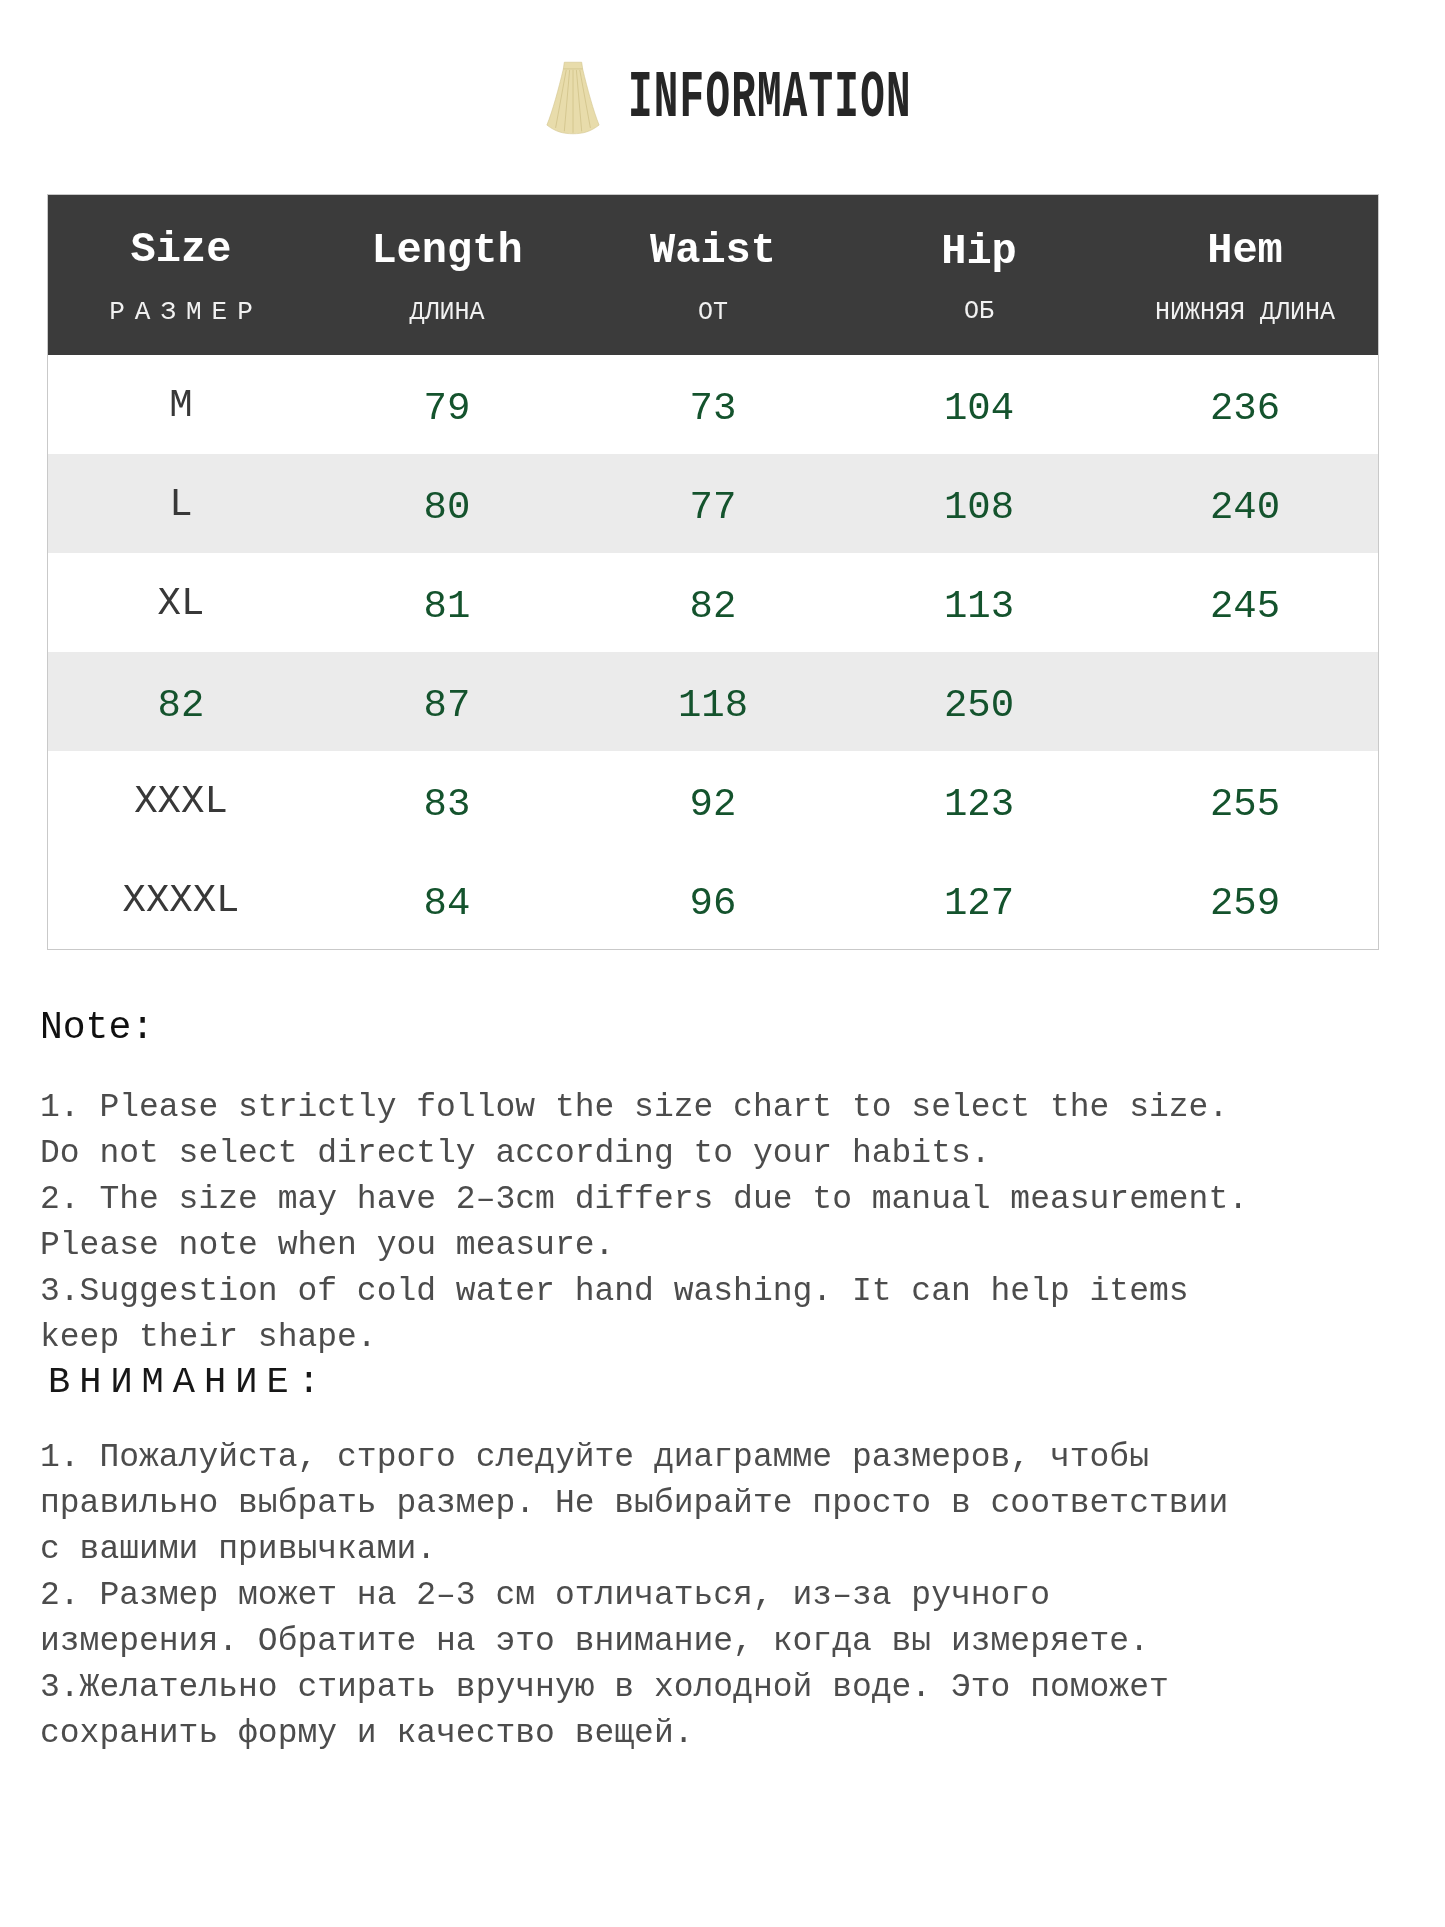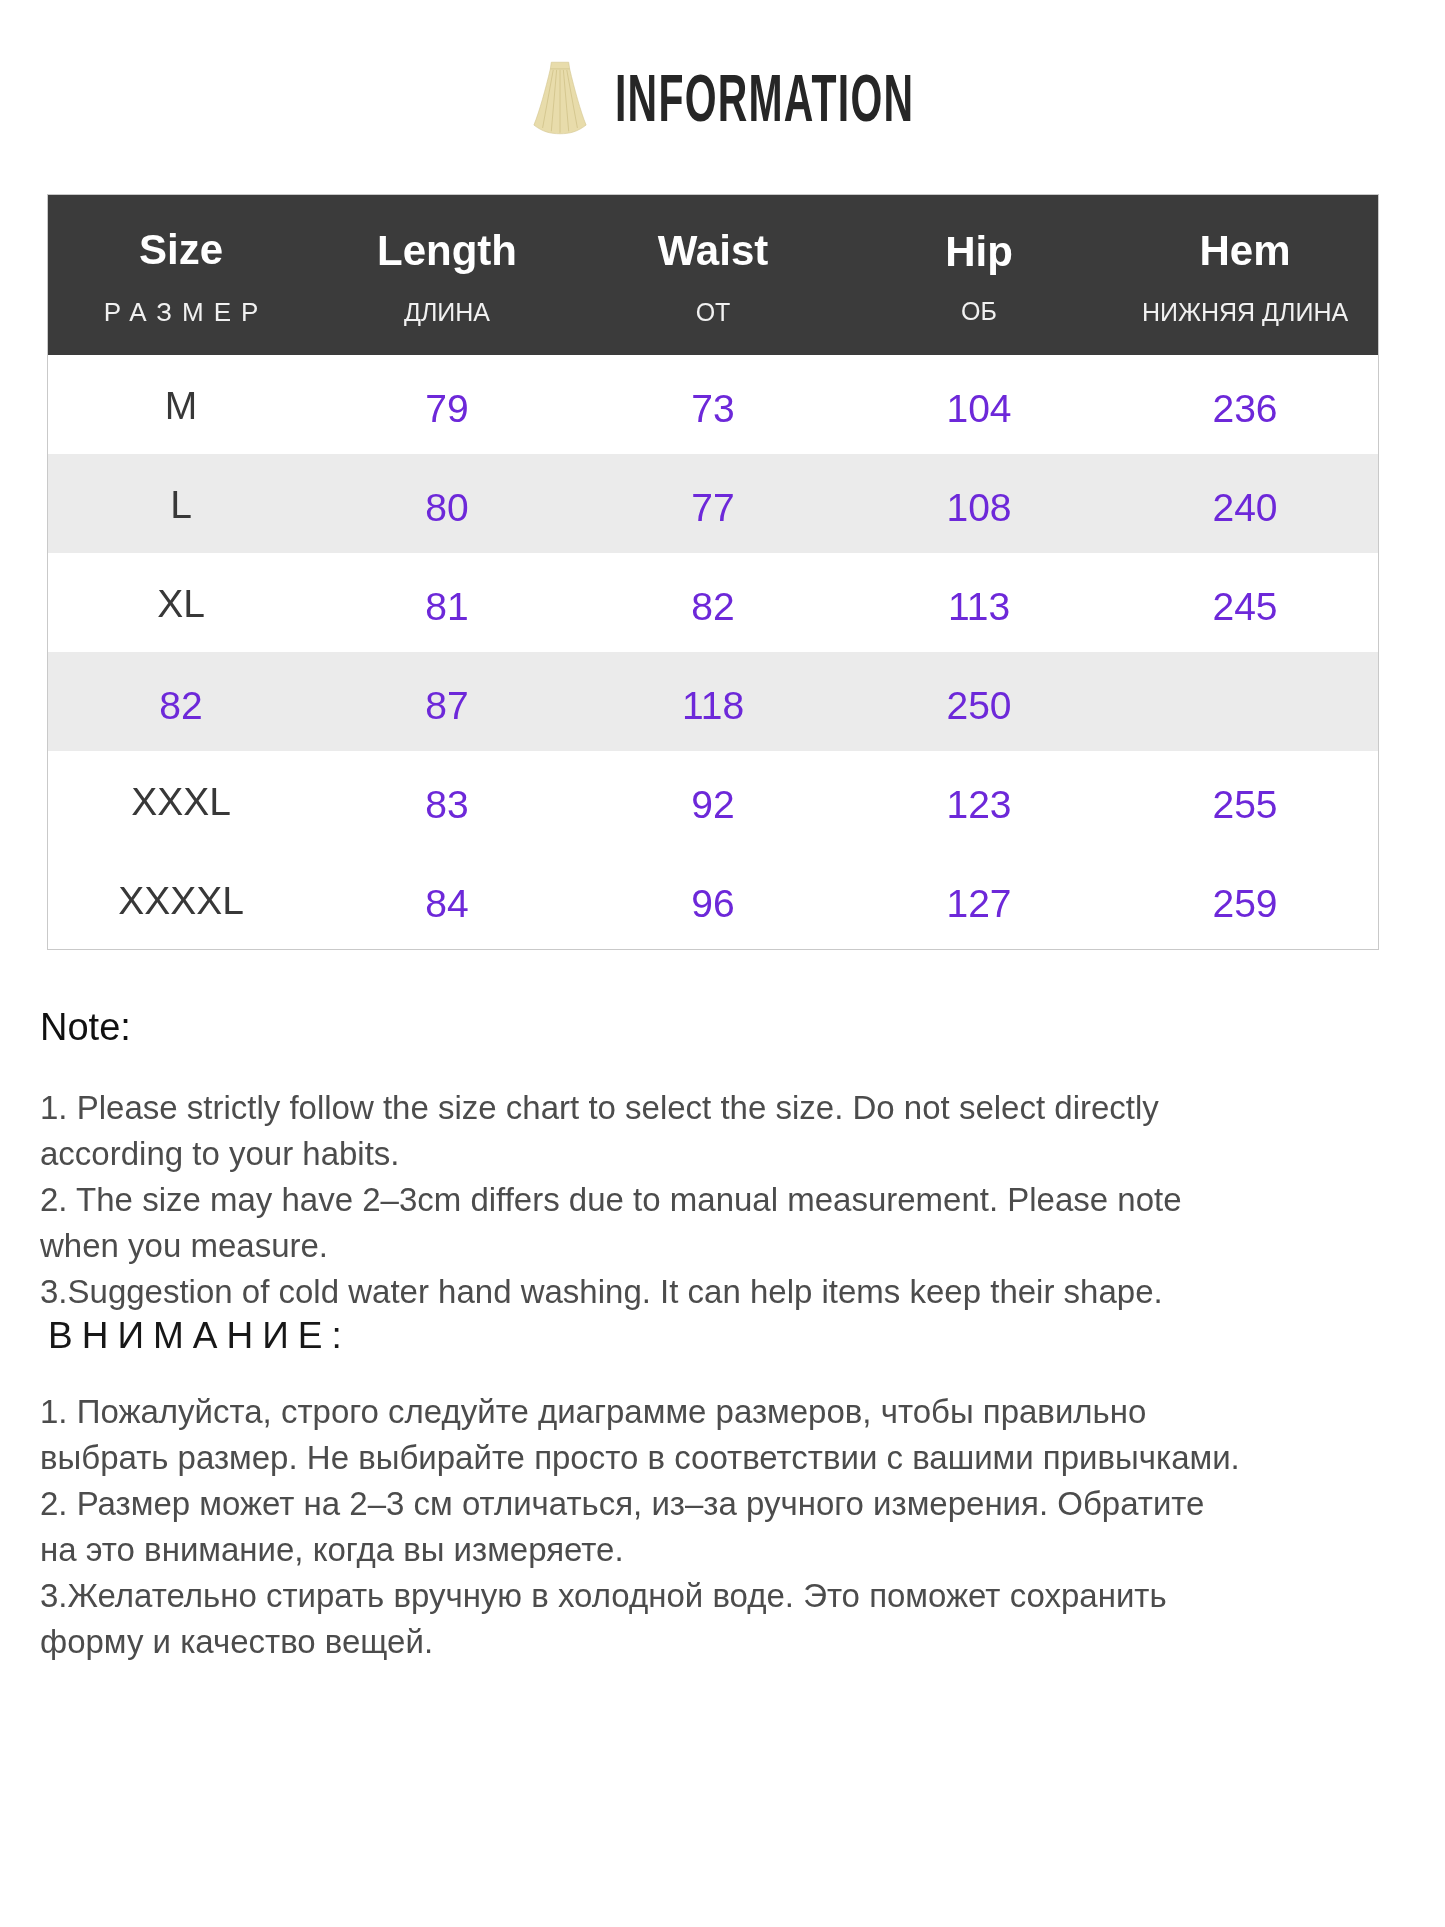--- a/index.html
+++ b/index.html
@@ -10,21 +10,21 @@
     --skirt-line:#d2c48c;
     --title-text:#262626;
     --body-text:#4c4c4c;
   }
   *{margin:0;padding:0;box-sizing:border-box;}
   html,body{background:#fff;}
   .page{
     position:relative;
     width:1445px;height:1927px;
     background:#ffffff;
-    font-family:Liberation Sans, sans-serif;
+    font-family:Liberation Mono, monospace;
     overflow:hidden;
   }
   
   .hdr{
     margin-top:56px;
     display:flex;align-items:center;justify-content:center;
     height:84px;
   }
   .skirt{width:58px;height:78px;flex:0 0 auto;margin-right:26px;}
   .title{
@@ -53,21 +53,21 @@
   .th:first-child .ru{letter-spacing:10px;margin-right:-10px;font-size:26px;}
   .th:nth-child(4) .ru{margin-top:26px;}
   .tbody .row{
     display:grid;grid-template-columns:repeat(5,1fr);
     height:99px;background:#ffffff;
   }
   .tbody .row:nth-child(2),
   .tbody .row:nth-child(4){background:var(--row-alt);}
   .cell{
     display:flex;align-items:center;justify-content:center;
-    font-size:39px;color:#6d28d9;font-weight:400;padding-top:8px;
+    font-size:39px;color:#14532d;font-weight:400;padding-top:8px;
   }
   .cell.size{color:#383838;padding-top:2px;}
   
   .notes{padding-left:40px;padding-right:50px;}
   .notes-en{margin-top:56px;}
   .notes-en h2{font-size:38px;font-weight:400;color:#101010;}
   .notes p{
     font-size:33px;line-height:46px;color:var(--body-text);
     max-width:1210px;font-weight:400;
   }

